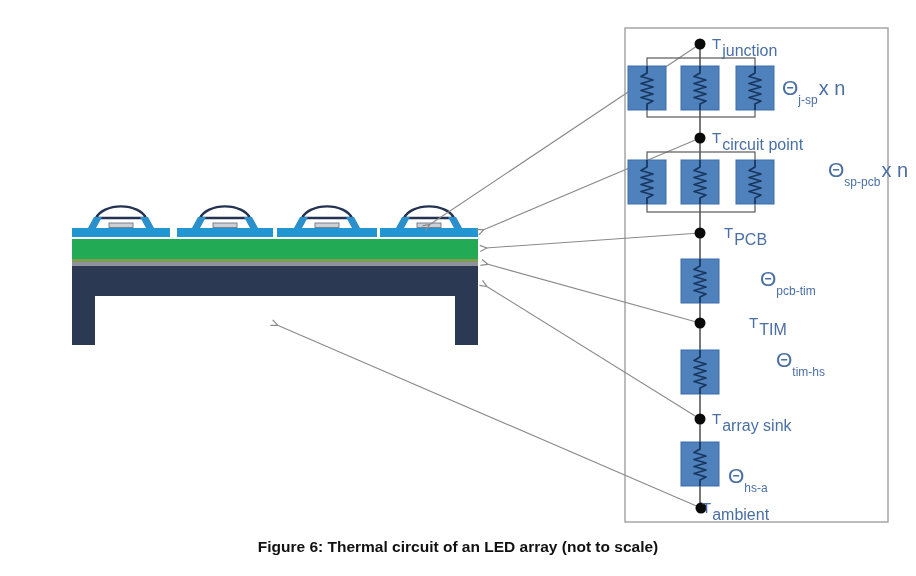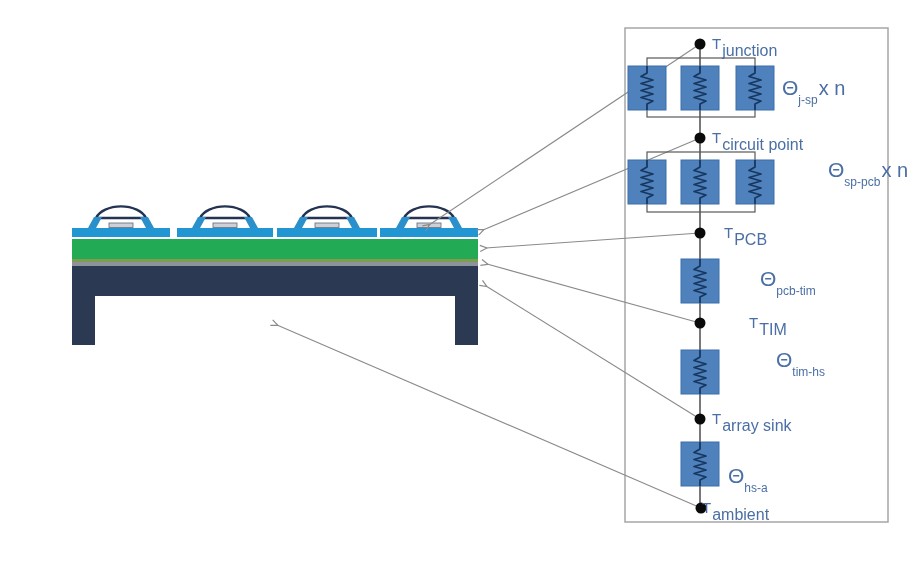--- a/index.html
+++ b/index.html
@@ -129,14 +129,15 @@
   <div class="lbl node-lbl" style="left:749px;top:315px;"><span>T</span><sub>TIM</sub></div>
   <div class="lbl node-lbl" style="left:712px;top:411px;"><span>T</span><sub>array sink</sub></div>
   <div class="lbl node-lbl" style="left:702px;top:500px;"><span>T</span><sub>ambient</sub></div>
 
   <div class="lbl theta-lbl" style="left:782px;top:77px;"><span>Θ</span><sub>j-sp</sub><span class="mult">x n</span></div>
   <div class="lbl theta-lbl" style="left:780px;top:159px;margin-left:48px;"><span>Θ</span><sub>sp-pcb</sub><span class="mult">x n</span></div>
   <div class="lbl theta-lbl" style="left:760px;top:268px;"><span>Θ</span><sub>pcb-tim</sub></div>
   <div class="lbl theta-lbl" style="left:728px;top:349px;margin-left:48px;"><span>Θ</span><sub>tim-hs</sub></div>
   <div class="lbl theta-lbl" style="left:728px;top:465px;"><span>Θ</span><sub>hs-a</sub></div>
 
+  <div class="caption">Figure 6: Thermal circuit of an LED array (not to scale)</div>
 
 </div>
 
 </body></html>

